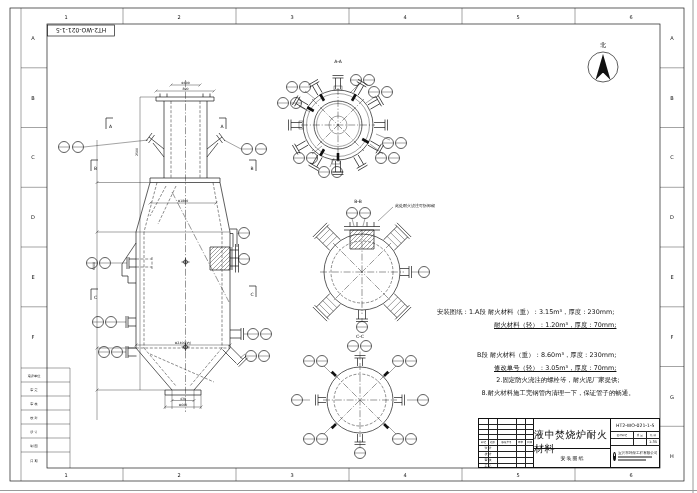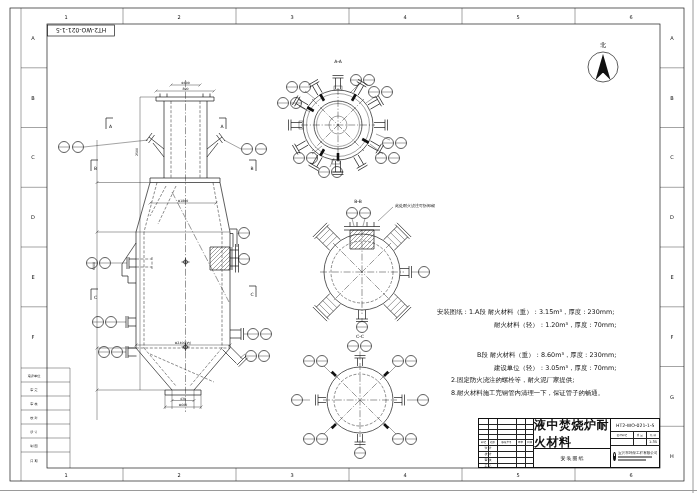--- a/index.html
+++ b/index.html
@@ -9,22 +9,22 @@
   .ln{stroke:#1a1a1a;stroke-width:.7;fill:none;}
   .tn{stroke:#1a1a1a;stroke-width:.4;fill:none;}
   .dash{stroke:#1a1a1a;stroke-width:.5;fill:none;stroke-dasharray:3 1.6;}
   .cl{stroke:#1a1a1a;stroke-width:.45;fill:none;stroke-dasharray:7 1.8 1.2 1.8;}
   .wedge{stroke:#111;stroke-width:2.6;fill:none;}
   .blk{fill:#111;stroke:none;}
   text{fill:#111;font-family:"DejaVu Sans",sans-serif;}
   .t5{font-size:5px;} .t45{font-size:4.5px;} .t4{font-size:4px;} .t32{font-size:3.2px;} .mid{text-anchor:middle;}
   .abs{position:absolute;}
   #notes{left:437px;top:306px;width:228px;font-size:6.4px;line-height:12.6px;white-space:nowrap;}
-  #notes .r2,#notes .r4{padding-left:57px;} #notes .r3{padding-left:40px;margin-top:18px;}
-  #notes .r5,#notes .r6{padding-left:14px;}
+  #notes .r2,#notes .r4{padding-left:57px;text-decoration:underline;} #notes .r3{padding-left:40px;margin-top:18px;}
+  #notes .r5,#notes .r6{padding-left:14px;text-align:center;}
   #tblock{left:478px;top:418px;width:182px;height:50px;border:1px solid #111;box-sizing:border-box;}
   #tblock *{box-sizing:border-box;}
   .tb-abs{position:absolute;}
   .hline{position:absolute;left:0;border-top:.6px solid #222;height:0;}
   .vline{position:absolute;top:0;border-left:.6px solid #222;width:0;}
   .cell{position:absolute;display:flex;align-items:center;justify-content:center;overflow:hidden;}
   .logo{width:9px;height:9px;border-radius:50%;border:.7px solid #111;
         background:linear-gradient(#fff 46%,#111 46%);}
   .bar{height:1.6px;background:#888;margin-top:1.2px;}
 </style>
@@ -436,21 +436,21 @@
     <text class="t32 mid" x="34" y="433">设 计</text>
     <text class="t32 mid" x="34" y="447">制 图</text>
     <text class="t32 mid" x="34" y="462">日 期</text>
   </g>
 </svg>
 
 <div id="notes" class="abs">
   <div><span>安装图纸：</span><span>1.A段 耐火材料（重）：3.15m³，厚度：230mm;</span></div>
   <div class="r2">耐火材料（轻）：1.20m³，厚度：70mm;</div>
   <div class="r3">B段 耐火材料（重）：8.60m³，厚度：230mm;</div>
-  <div class="r4">建设单位（轻）：3.05m³，厚度：70mm;</div>
+  <div class="r4">修改单号（轻）：3.05m³，厚度：70mm;</div>
   <div class="r5">2.固定防火浇注的螺栓等，耐火泥厂家提供;</div>
   <div class="r6">8.耐火材料施工完钢管内清理一下，保证管子的畅通。</div>
 </div>
 
 <div id="tblock" class="abs">
 
   <div class="tb-abs" style="left:0;top:0;width:55px;height:48px;border-right:.8px solid #111;">
     <div class="hline" style="top:5px;width:55px;"></div>
     <div class="hline" style="top:10px;width:55px;"></div>
     <div class="hline" style="top:15px;width:55px;"></div>
@@ -468,21 +468,21 @@
     <div class="cell" style="left:18px;top:20px;width:19px;height:6px;font-size:2.6px;">修改单号</div>
     <div class="cell" style="left:37px;top:20px;width:9px;height:6px;font-size:2.6px;">签字</div>
     <div class="cell" style="left:46px;top:20px;width:9px;height:6px;font-size:2.6px;">日期</div>
     <div class="cell" style="left:0;top:26px;width:18px;height:6px;font-size:3px;">设 计</div>
     <div class="cell" style="left:0;top:32px;width:18px;height:6px;font-size:3px;">校 对</div>
     <div class="cell" style="left:0;top:38px;width:18px;height:6px;font-size:3px;">审 核</div>
     <div class="cell" style="left:0;top:44px;width:18px;height:5px;font-size:3px;">工 艺</div>
   </div>
 
   <div class="tb-abs" style="left:55px;top:0;width:77px;height:48px;border-right:.8px solid #111;">
-    <div class="cell" style="left:0;top:0;width:77px;height:29px;font-size:12px;font-weight:bold;letter-spacing:.5px;">液中焚烧炉耐火材料</div>
+    <div class="cell" style="left:0;top:8px;width:77px;height:29px;font-size:10px;font-weight:normal;letter-spacing:.5px;">液中焚烧炉耐火材料</div>
     <div class="cell" style="left:0;top:29px;width:77px;height:19px;border-top:.8px solid #111;font-size:5px;letter-spacing:1px;">安装图纸</div>
   </div>
 
   <div class="tb-abs" style="left:132px;top:0;width:48.5px;height:48px;">
     <div class="cell" style="left:0;top:0;width:48.5px;height:12px;font-size:4.6px;">HT2-WO-021-1-5</div>
     <div class="hline" style="top:12px;width:48.5px;"></div>
     <div class="cell" style="left:0;top:12px;width:23px;height:7px;font-size:2.6px;border-right:.6px solid #222;">图样标记</div>
     <div class="cell" style="left:23px;top:12px;width:12.5px;height:7px;font-size:2.6px;border-right:.6px solid #222;">质 量</div>
     <div class="cell" style="left:35.5px;top:12px;width:13px;height:7px;font-size:2.6px;">比 例</div>
     <div class="hline" style="top:19px;width:48.5px;"></div>

